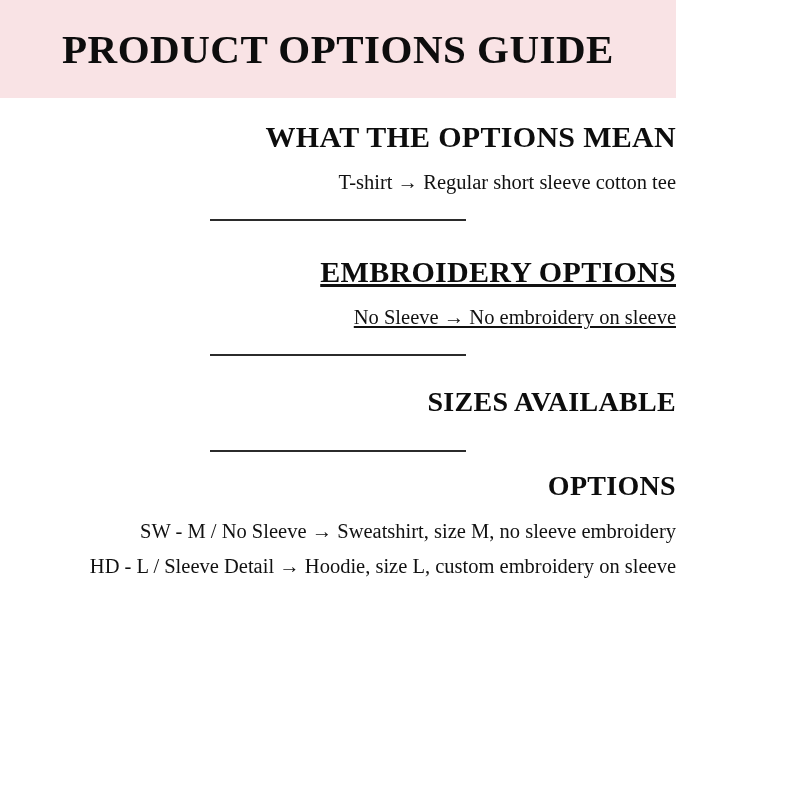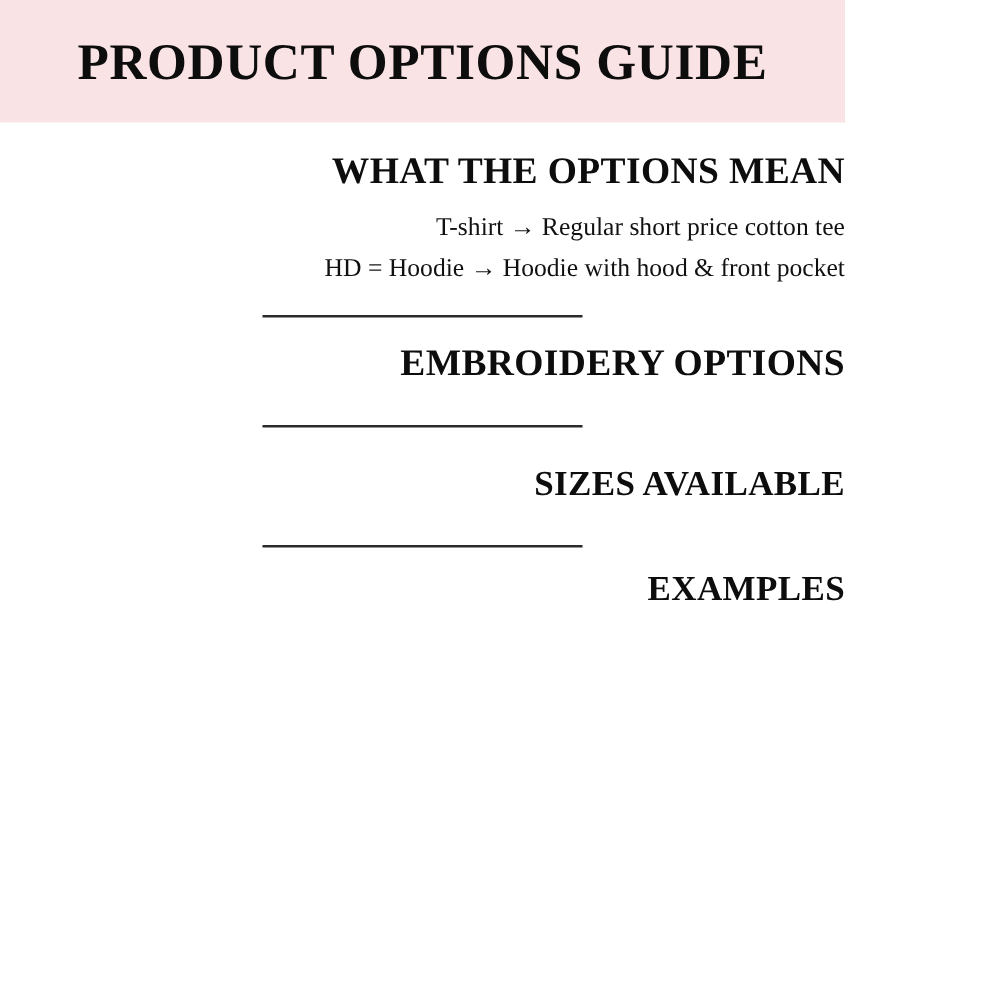--- a/index.html
+++ b/index.html
@@ -70,54 +70,56 @@
     text-align: center;
     line-height: 1.62;
     white-space: nowrap;
   }
   .divider {
     width: 256px;
     height: 0;
     border-top: 2px solid #2b2b2b;
     margin: 20px 0 18px 0;
   }
-  .sec-embroidery { margin-top: 2px; }
+  .sec-embroidery { margin-top: 16px; text-decoration: underline; }
   .sec-sizes { margin-top: 12px; }
   .sec-examples { margin-top: 0px; }
   .examples-line { line-height: 1.68; }
 </style>
 </head>
 <body>
 
 <div class="page">
 
   <div class="banner">
     <div class="banner-title">PRODUCT OPTIONS GUIDE</div>
   </div>
 
   <div class="content">
 
     <div class="section sec-options">
       <div class="section-title">WHAT THE OPTIONS MEAN</div>
-      <div class="line">T-shirt → Regular short price cotton tee</div>
-      <div class="line">HD = Hoodie → Hoodie with hood &amp; front pocket</div>
+      <div class="line">T-shirt → Regular short sleeve cotton tee</div>
     </div>
 
     <div class="divider"></div>
 
     <div class="section sec-embroidery">
       <div class="section-title">EMBROIDERY OPTIONS</div>
+      <div class="line">No Sleeve → No embroidery on sleeve</div>
     </div>
 
     <div class="divider"></div>
 
     <div class="section sec-sizes">
       <div class="section-title sub">SIZES AVAILABLE</div>
     </div>
 
     <div class="divider"></div>
 
     <div class="section sec-examples">
-      <div class="section-title sub">EXAMPLES</div>
+      <div class="section-title sub">OPTIONS</div>
+      <div class="line examples-line">SW - M / No Sleeve → Sweatshirt, size M, no sleeve embroidery</div>
+      <div class="line examples-line">HD - L / Sleeve Detail → Hoodie, size L, custom embroidery on sleeve</div>
     </div>
 
   </div>
 </div>
 
 </body></html>

